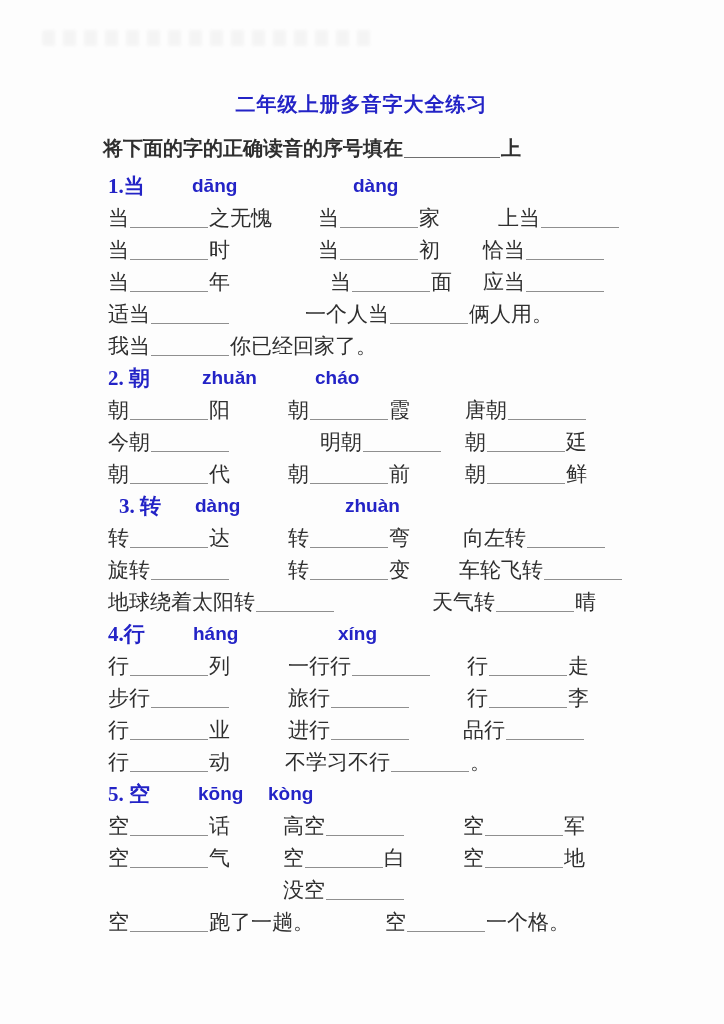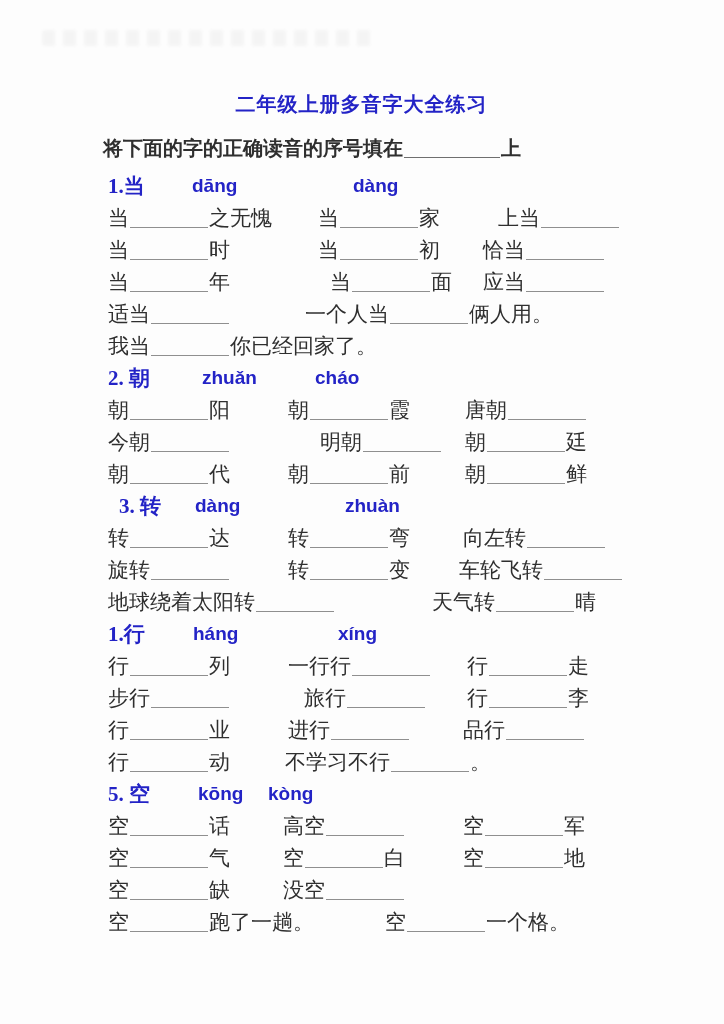--- a/index.html
+++ b/index.html
@@ -145,32 +145,32 @@
             <span class="cell" style="left: 185px;">转<span class="blank"></span>变</span>
             <span class="cell" style="left: 356px;">车轮飞转<span class="blank"></span></span>
           </div>
           <div class="row">
             <span class="cell" style="left: 5px;">地球绕着太阳转<span class="blank"></span></span>
             <span class="cell" style="left: 329px;">天气转<span class="blank"></span>晴</span>
           </div>
         </div>
         <div class="section">
           <div class="row header-row">
-            <span class="cell hz" style="left: 5px;">1.行</span>
+            <span class="cell hz" style="left: 5px;">4.行</span>
             <span class="cell pinyin" style="left: 90px;">háng</span>
             <span class="cell pinyin" style="left: 235px;">xíng</span>
           </div>
           <div class="row">
             <span class="cell" style="left: 5px;">行<span class="blank"></span>列</span>
             <span class="cell" style="left: 185px;">一行行<span class="blank"></span></span>
             <span class="cell" style="left: 364px;">行<span class="blank"></span>走</span>
           </div>
           <div class="row">
             <span class="cell" style="left: 5px;">步行<span class="blank"></span></span>
-            <span class="cell" style="left: 185px; margin-left: 16px;">旅行<span class="blank"></span></span>
+            <span class="cell" style="left: 185px;">旅行<span class="blank"></span></span>
             <span class="cell" style="left: 364px;">行<span class="blank"></span>李</span>
           </div>
           <div class="row">
             <span class="cell" style="left: 5px;">行<span class="blank"></span>业</span>
             <span class="cell" style="left: 185px;">进行<span class="blank"></span></span>
             <span class="cell" style="left: 360px;">品行<span class="blank"></span></span>
           </div>
           <div class="row">
             <span class="cell" style="left: 5px;">行<span class="blank"></span>动</span>
             <span class="cell" style="left: 182px;">不学习不行<span class="blank"></span>。</span>
@@ -186,21 +186,20 @@
             <span class="cell" style="left: 5px;">空<span class="blank"></span>话</span>
             <span class="cell" style="left: 180px;">高空<span class="blank"></span></span>
             <span class="cell" style="left: 360px;">空<span class="blank"></span>军</span>
           </div>
           <div class="row">
             <span class="cell" style="left: 5px;">空<span class="blank"></span>气</span>
             <span class="cell" style="left: 180px;">空<span class="blank"></span>白</span>
             <span class="cell" style="left: 360px;">空<span class="blank"></span>地</span>
           </div>
           <div class="row">
-            <span class="cell" style="left: 5px;">空<span class="blank"></span>缺</span>
             <span class="cell" style="left: 180px;">没空<span class="blank"></span></span>
           </div>
           <div class="row">
             <span class="cell" style="left: 5px;">空<span class="blank"></span>跑了一趟。</span>
             <span class="cell" style="left: 282px;">空<span class="blank"></span>一个格。</span>
           </div>
         </div>
       </div>
   </div>
 </div>

